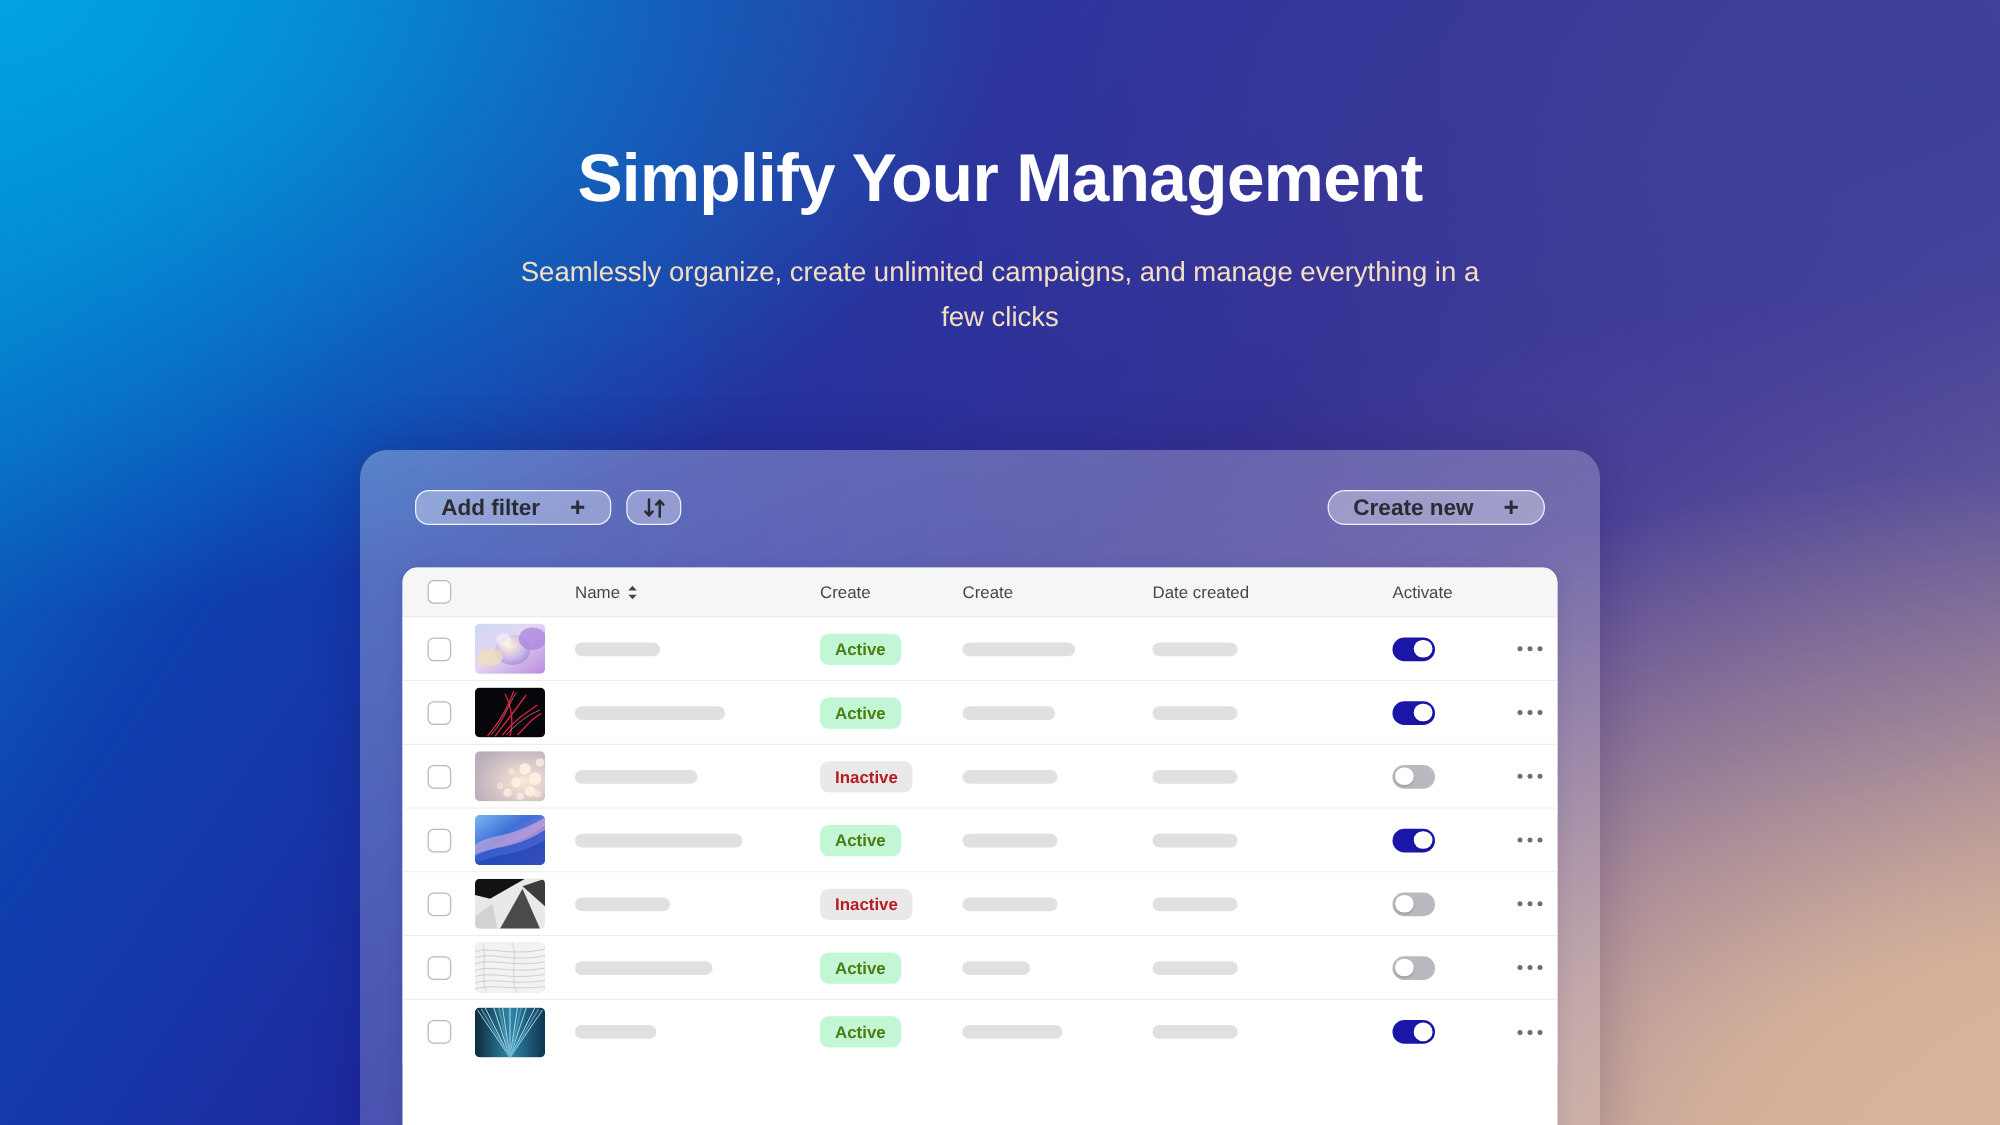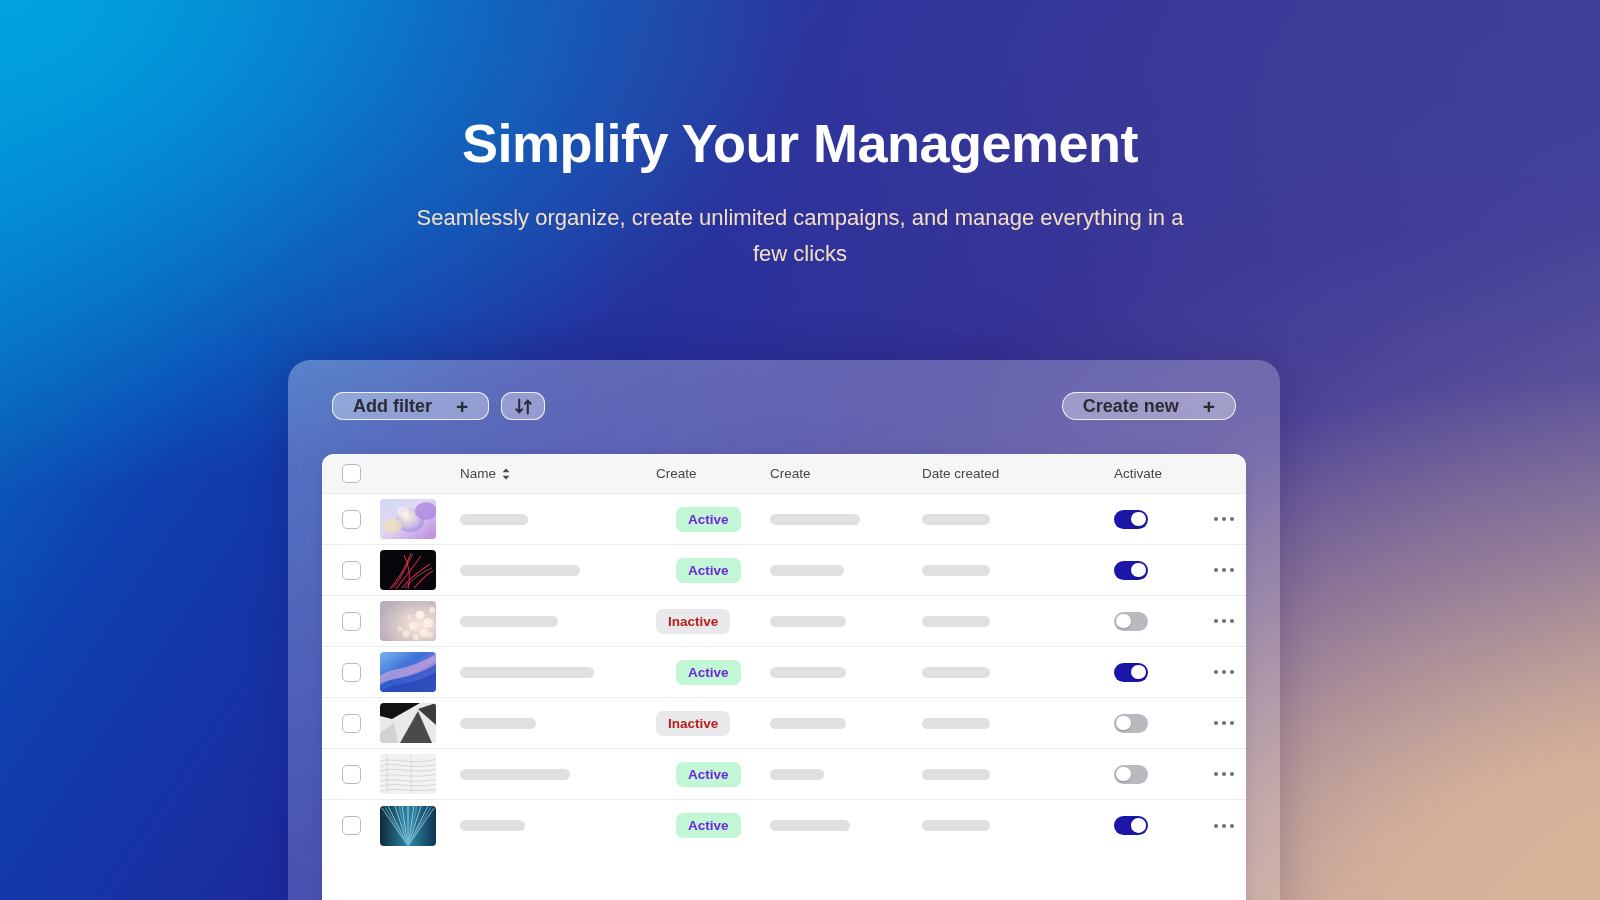--- a/index.html
+++ b/index.html
@@ -177,21 +177,21 @@
     display: inline-flex;
     align-items: center;
     justify-content: center;
     height: 25px;
     padding: 0 12px;
     border-radius: 7px;
     font-size: 13.5px;
     font-weight: 600;
     font-family: "Liberation Sans", sans-serif;
   }
-  .badge.active   { background: #c2f7d6; color: #6d28d9; margin-left: 20px; }
+  .badge.active   { background: #c2f7d6; color: #4d7c0f; }
   .badge.inactive { background: #e9e9ec; color: #b91c1c; }
 
   .toggle {
     width: 34px; height: 19px;
     border-radius: 10px;
     position: relative;
     cursor: pointer;
     transition: background .15s;
   }
   .toggle .knob {

